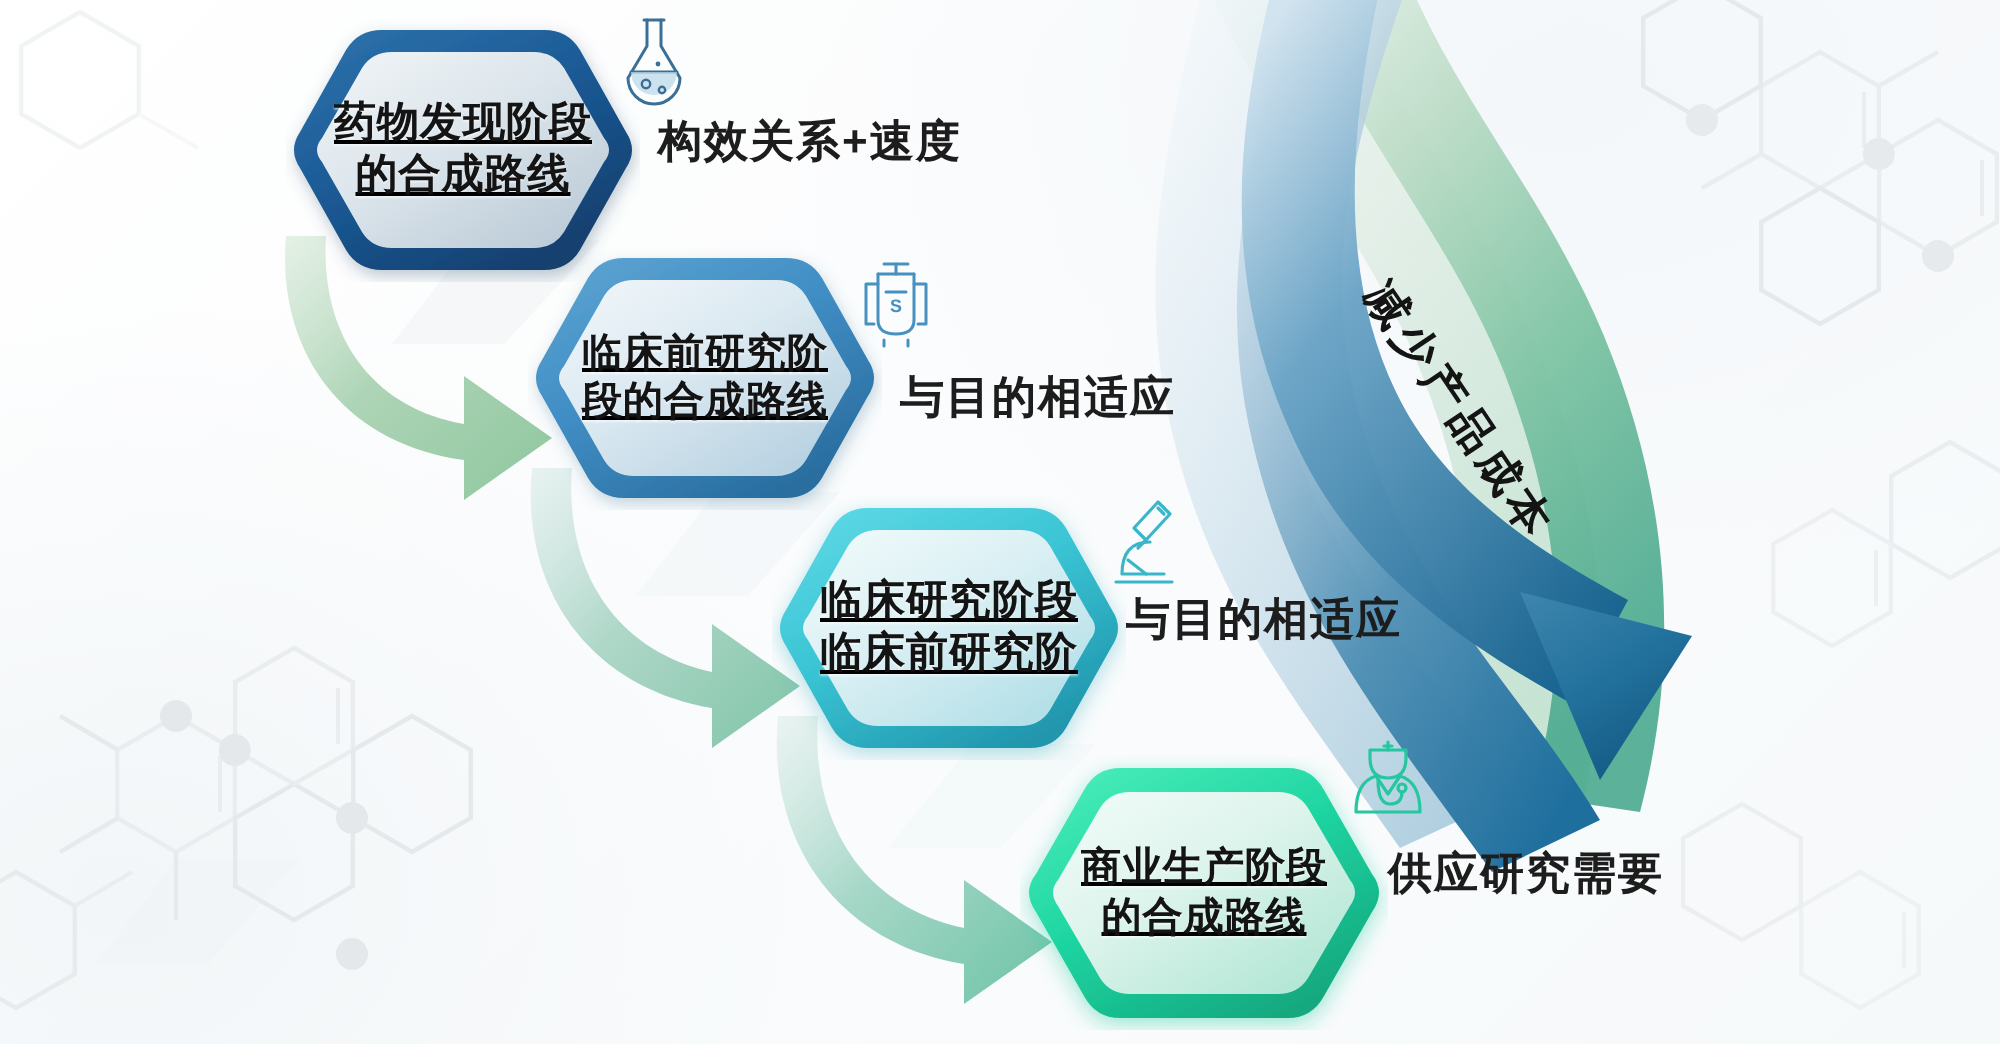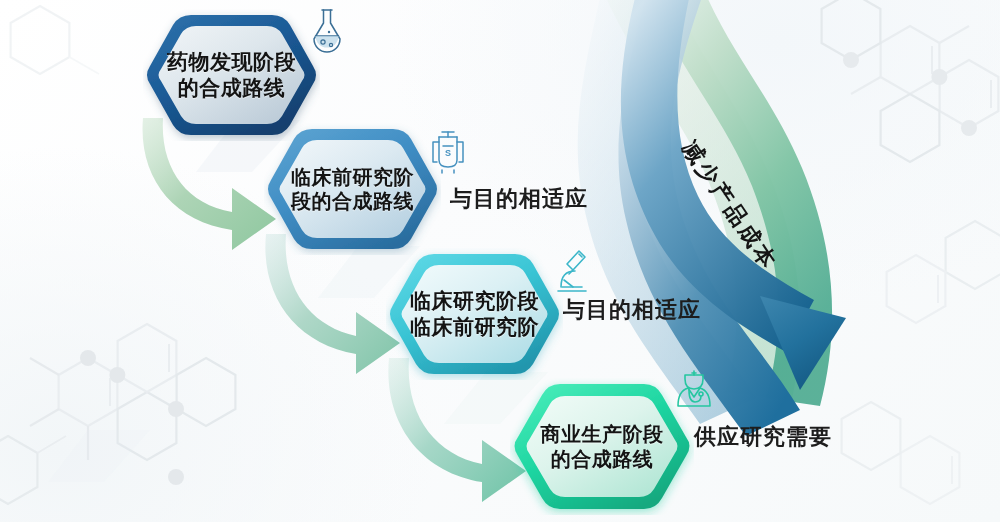--- a/index.html
+++ b/index.html
@@ -32,20 +32,21 @@
   #ribbons { }
 
   
   .hex {
     position: absolute;
     display: flex;
     align-items: center;
     justify-content: center;
     text-align: center;
     box-sizing: border-box;
+    text-decoration: underline;
   }
   .hex .hexsvg {
     position: absolute;
     left: 0; top: 0;
     width: 100%;
     height: 100%;
   }
   .hex .hextext {
     position: relative;
     z-index: 3;
@@ -452,19 +453,20 @@
       <path d="M 15 9 L 33 9 L 33 13 Q 33 23 24 23 Q 15 23 15 13 Z"></path>
       <path d="M 24 5 L 24 9"></path>
       <path d="M 22 7 L 26 7"></path>
       <path d="M 18 22 L 24 31 L 30 22"></path>
       <path d="M 18 22 Q 8 25 8 40 L 40 40 Q 40 25 30 22"></path>
       <path d="M 19 24 Q 19 36 25 36 Q 31 36 31 30"></path>
       <circle cx="31" cy="28" r="2"></circle>
     </g>
   </svg>
 
+  <div class="caption" id="caption-1">构效关系+速度</div>
   <div class="caption" id="caption-2">与目的相适应</div>
   <div class="caption" id="caption-3">与目的相适应</div>
   <div class="caption" id="caption-4">供应研究需要</div>
 
   <div id="cost-label">减少产品成本</div>
 
 </div>
 
 </body></html>

